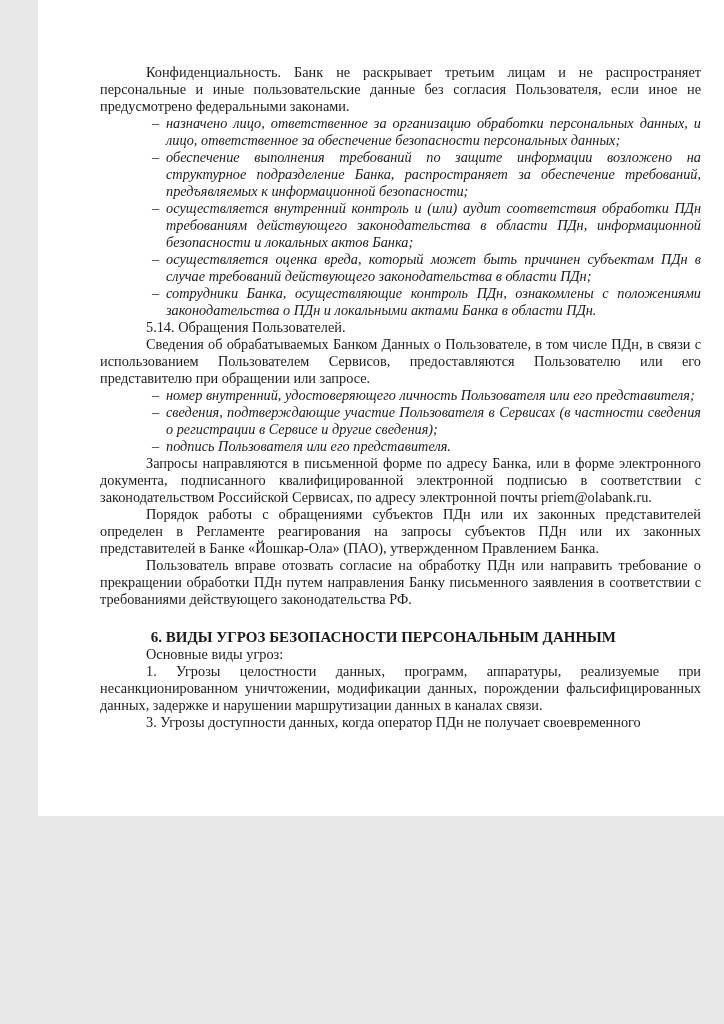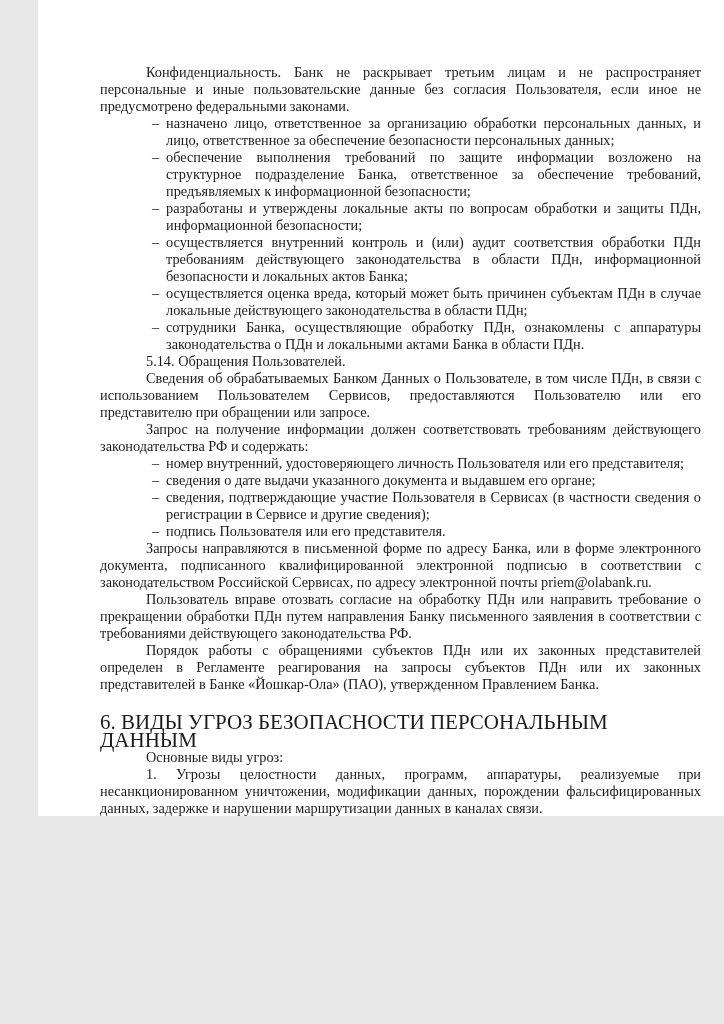--- a/index.html
+++ b/index.html
@@ -33,32 +33,33 @@
   }
   .dash-list {
     list-style: none;
     margin: 0;
     padding: 0;
   }
   .dash-item {
     position: relative;
     margin-left: 66px;
     text-align: justify;
+    font-style: italic;
   }
   .dash-item::before {
     content: "\2013";
     position: absolute;
     left: -14px;
     top: 0;
   }
   .section-heading {
-    font-size: 21px;
-    font-weight: normal;
+    font-size: 15px;
+    font-weight: bold;
     line-height: 18px;
-    text-align: left;
+    text-align: right;
     margin: 20px 85px 0 0;
   }
   .page-number {
     position: absolute;
     top: 966px;
     right: 86px;
     font-size: 11px;
     font-family: Liberation Mono, monospace;
     color: #ec4899;
   }
@@ -67,45 +68,42 @@
 <body>
 
 <div class="page">
   <div class="doc">
 
     <p class="para">Конфиденциальность. Банк не раскрывает третьим лицам и не распространяет персональные и иные пользовательские данные без согласия Пользователя, если иное не предусмотрено федеральными законами.</p>
 
 
     <ul class="dash-list">
       <li class="dash-item">назначено лицо, ответственное за организацию обработки персональных данных, и лицо, ответственное за обеспечение безопасности персональных данных;</li>
-      <li class="dash-item">обеспечение выполнения требований по защите информации возложено на структурное подразделение Банка, ответственное за обеспечение требований, предъявляемых к информационной безопасности;</li>
-      <li class="dash-item">разработаны и утверждены локальные акты по вопросам обработки и защиты ПДн, информационной безопасности;</li>
+      <li class="dash-item">обеспечение выполнения требований по защите информации возложено на структурное подразделение Банка, распространяет за обеспечение требований, предъявляемых к информационной безопасности;</li>
       <li class="dash-item">осуществляется внутренний контроль и (или) аудит соответствия обработки ПДн требованиям действующего законодательства в области ПДн, информационной безопасности и локальных актов Банка;</li>
-      <li class="dash-item">осуществляется оценка вреда, который может быть причинен субъектам ПДн в случае локальные действующего законодательства в области ПДн;</li>
-      <li class="dash-item">сотрудники Банка, осуществляющие обработку ПДн, ознакомлены с аппаратуры законодательства о ПДн и локальными актами Банка в области ПДн.</li>
+      <li class="dash-item">осуществляется оценка вреда, который может быть причинен субъектам ПДн в случае требований действующего законодательства в области ПДн;</li>
+      <li class="dash-item">сотрудники Банка, осуществляющие контроль ПДн, ознакомлены с положениями законодательства о ПДн и локальными актами Банка в области ПДн.</li>
     </ul>
 
     <p class="para">5.14. Обращения Пользователей.</p>
 
     <p class="para">Сведения об обрабатываемых Банком Данных о Пользователе, в том числе ПДн, в связи с использованием Пользователем Сервисов, предоставляются Пользователю или его представителю при обращении или запросе.</p>
 
-    <p class="para">Запрос на получение информации должен соответствовать требованиям действующего законодательства РФ и содержать:</p>
 
     <ul class="dash-list">
       <li class="dash-item">номер внутренний, удостоверяющего личность Пользователя или его представителя;</li>
-      <li class="dash-item">сведения о дате выдачи указанного документа и выдавшем его органе;</li>
       <li class="dash-item">сведения, подтверждающие участие Пользователя в Сервисах (в частности сведения о регистрации в Сервисе и другие сведения);</li>
       <li class="dash-item">подпись Пользователя или его представителя.</li>
     </ul>
 
     <p class="para">Запросы направляются в письменной форме по адресу Банка, или в форме электронного документа, подписанного квалифицированной электронной подписью в соответствии с законодательством Российской Сервисах, по адресу электронной почты priem@olabank.ru.</p>
 
+    <p class="para">Порядок работы с обращениями субъектов ПДн или их законных представителей определен в Регламенте реагирования на запросы субъектов ПДн или их законных представителей в Банке «Йошкар-Ола» (ПАО), утвержденном Правлением Банка.</p>
+
     <p class="para">Пользователь вправе отозвать согласие на обработку ПДн или направить требование о прекращении обработки ПДн путем направления Банку письменного заявления в соответствии с требованиями действующего законодательства РФ.</p>
-
-    <p class="para">Порядок работы с обращениями субъектов ПДн или их законных представителей определен в Регламенте реагирования на запросы субъектов ПДн или их законных представителей в Банке «Йошкар-Ола» (ПАО), утвержденном Правлением Банка.</p>
 
     <h2 class="section-heading">6. ВИДЫ УГРОЗ БЕЗОПАСНОСТИ ПЕРСОНАЛЬНЫМ ДАННЫМ</h2>
 
     <p class="para">Основные виды угроз:</p>
 
 
     <p class="para">1. Угрозы целостности данных, программ, аппаратуры, реализуемые при несанкционированном уничтожении, модификации данных, порождении фальсифицированных данных, задержке и нарушении маршрутизации данных в каналах связи.</p>
 
     <p class="para">3. Угрозы доступности данных, когда оператор ПДн не получает своевременного</p>
 

